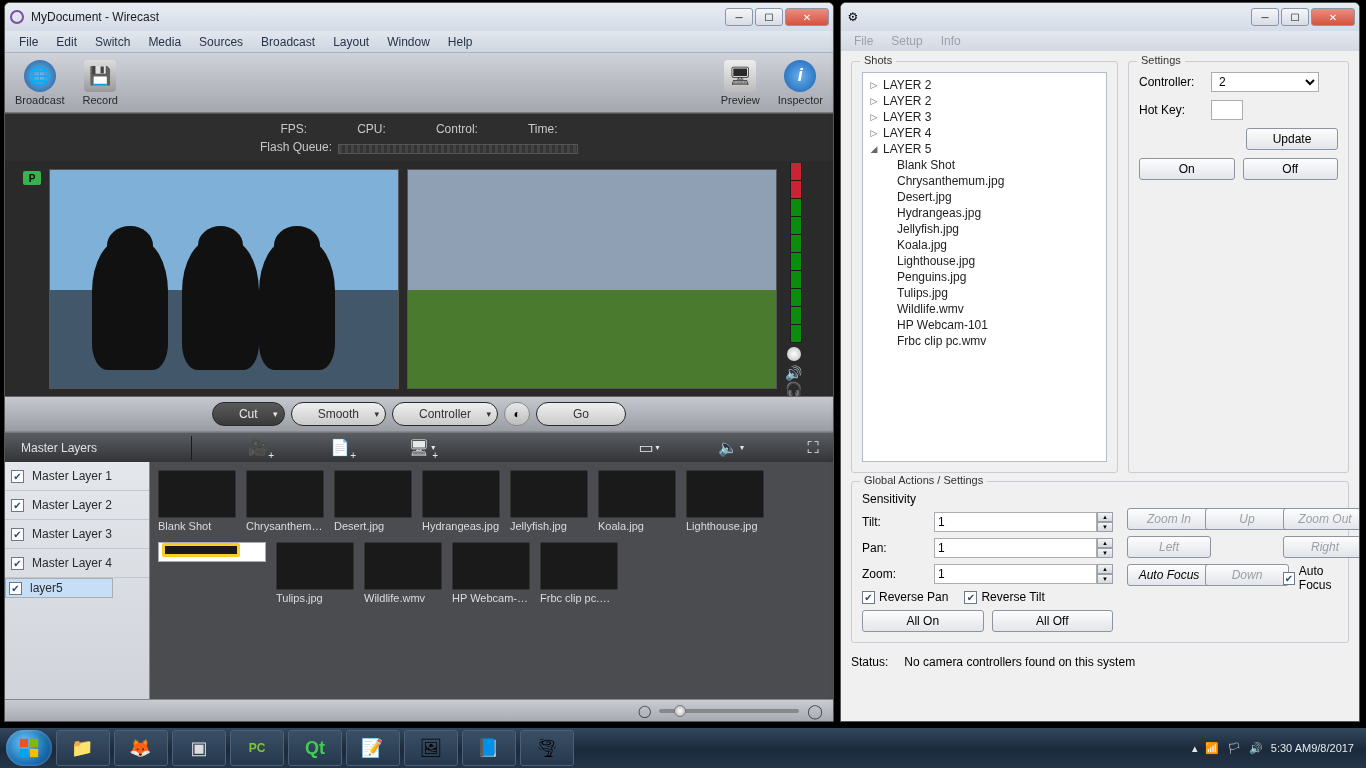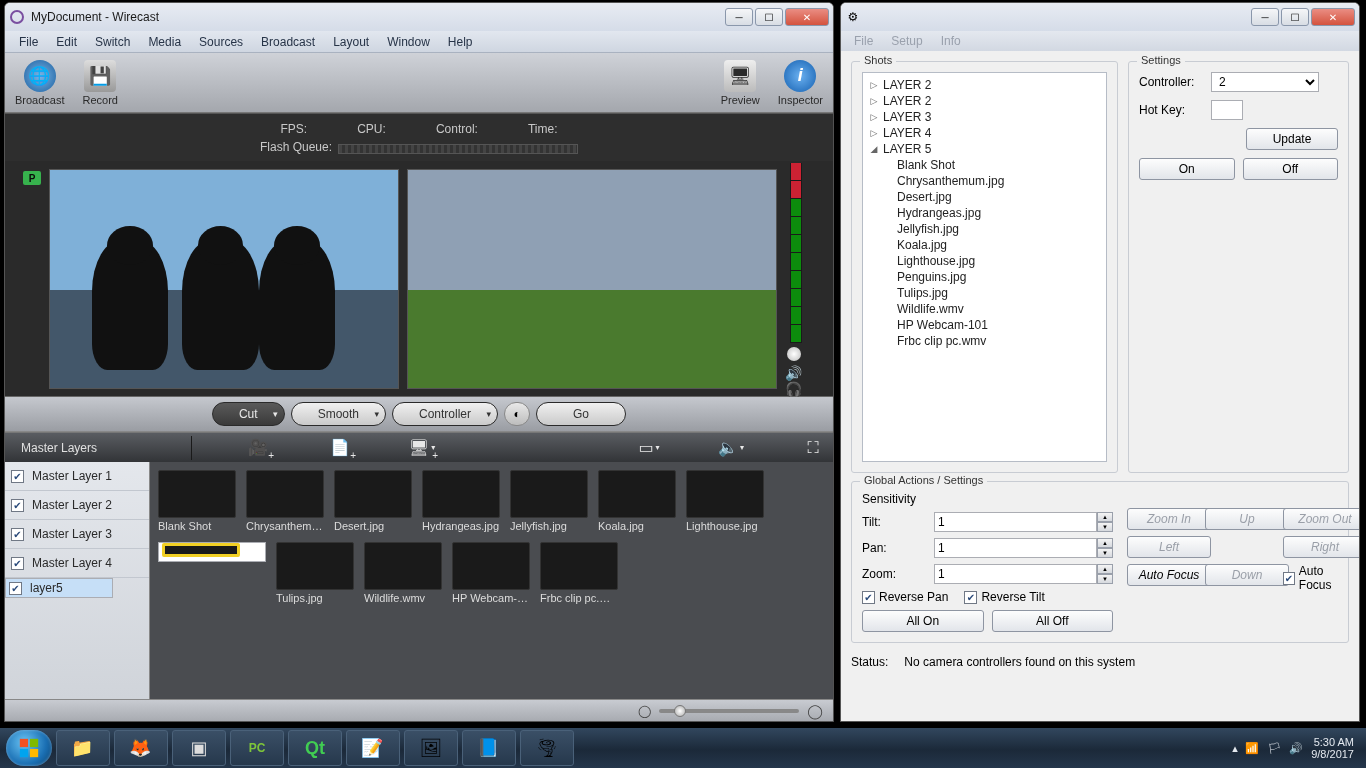--- a/index.html
+++ b/index.html
@@ -93,21 +93,21 @@
 .spin .ar div { flex:1; border:1px solid #9aa0ab; background:linear-gradient(#f4f4f4,#d6d9de); font-size:6px; display:flex; align-items:center; justify-content:center; }
 .dgrid { display:grid; grid-template-columns:70px 70px 70px; gap:6px 8px; }
 .dgrid .btn[disabled] { color:#9a9fa8; }
 
 
 #taskbar { position:absolute; left:0; right:0; bottom:0; height:40px; background:linear-gradient(#32475e,#1b2939 55%,#24364b); display:flex; align-items:center; padding:0 6px; gap:4px; }
 .start { width:46px; height:36px; border-radius:18px; background:radial-gradient(circle at 40% 35%,#69c4f5,#1a6fb3 60%,#0c3e69); display:flex; align-items:center; justify-content:center; box-shadow:inset 0 0 3px #fff6; }
 .start svg { width:22px; height:22px; }
 .task { width:54px; height:36px; border:1px solid #4a6179; border-radius:3px; background:linear-gradient(#3a4f66,#26384c); display:flex; align-items:center; justify-content:center; font-size:18px; }
 .tray { margin-left:auto; display:flex; align-items:center; gap:8px; color:#e4e9ef; font-size:11px; padding-right:6px; }
-.tray .col { display:flex; flex-direction:column; align-items:flex-end; line-height:12px; }
+.tray .col { display:flex; flex-direction:row; align-items:flex-end; line-height:12px; }
 
 
 .img-penguins { background:linear-gradient(#7fb0d8 55%,#43576a 55%); }
 .img-flower { background:radial-gradient(circle at 50% 50%,#f46a1f 40%,#3a0f06 70%); }
 .img-desert { background:linear-gradient(#e9c26a 60%,#b2743a 60%); }
 .img-hydra { background:radial-gradient(circle,#e8f1e4 30%,#1a3012 60%); }
 .img-jelly { background:radial-gradient(circle at 50% 60%,#f2c97b 20%,#062050 55%); }
 .img-koala { background:linear-gradient(#9aa39a,#5f6b5f); }
 .img-light { background:linear-gradient(#2a1f17,#7a5c3c); }
 .img-tulips { background:linear-gradient(#e6cf3a,#2c5a1a); }

